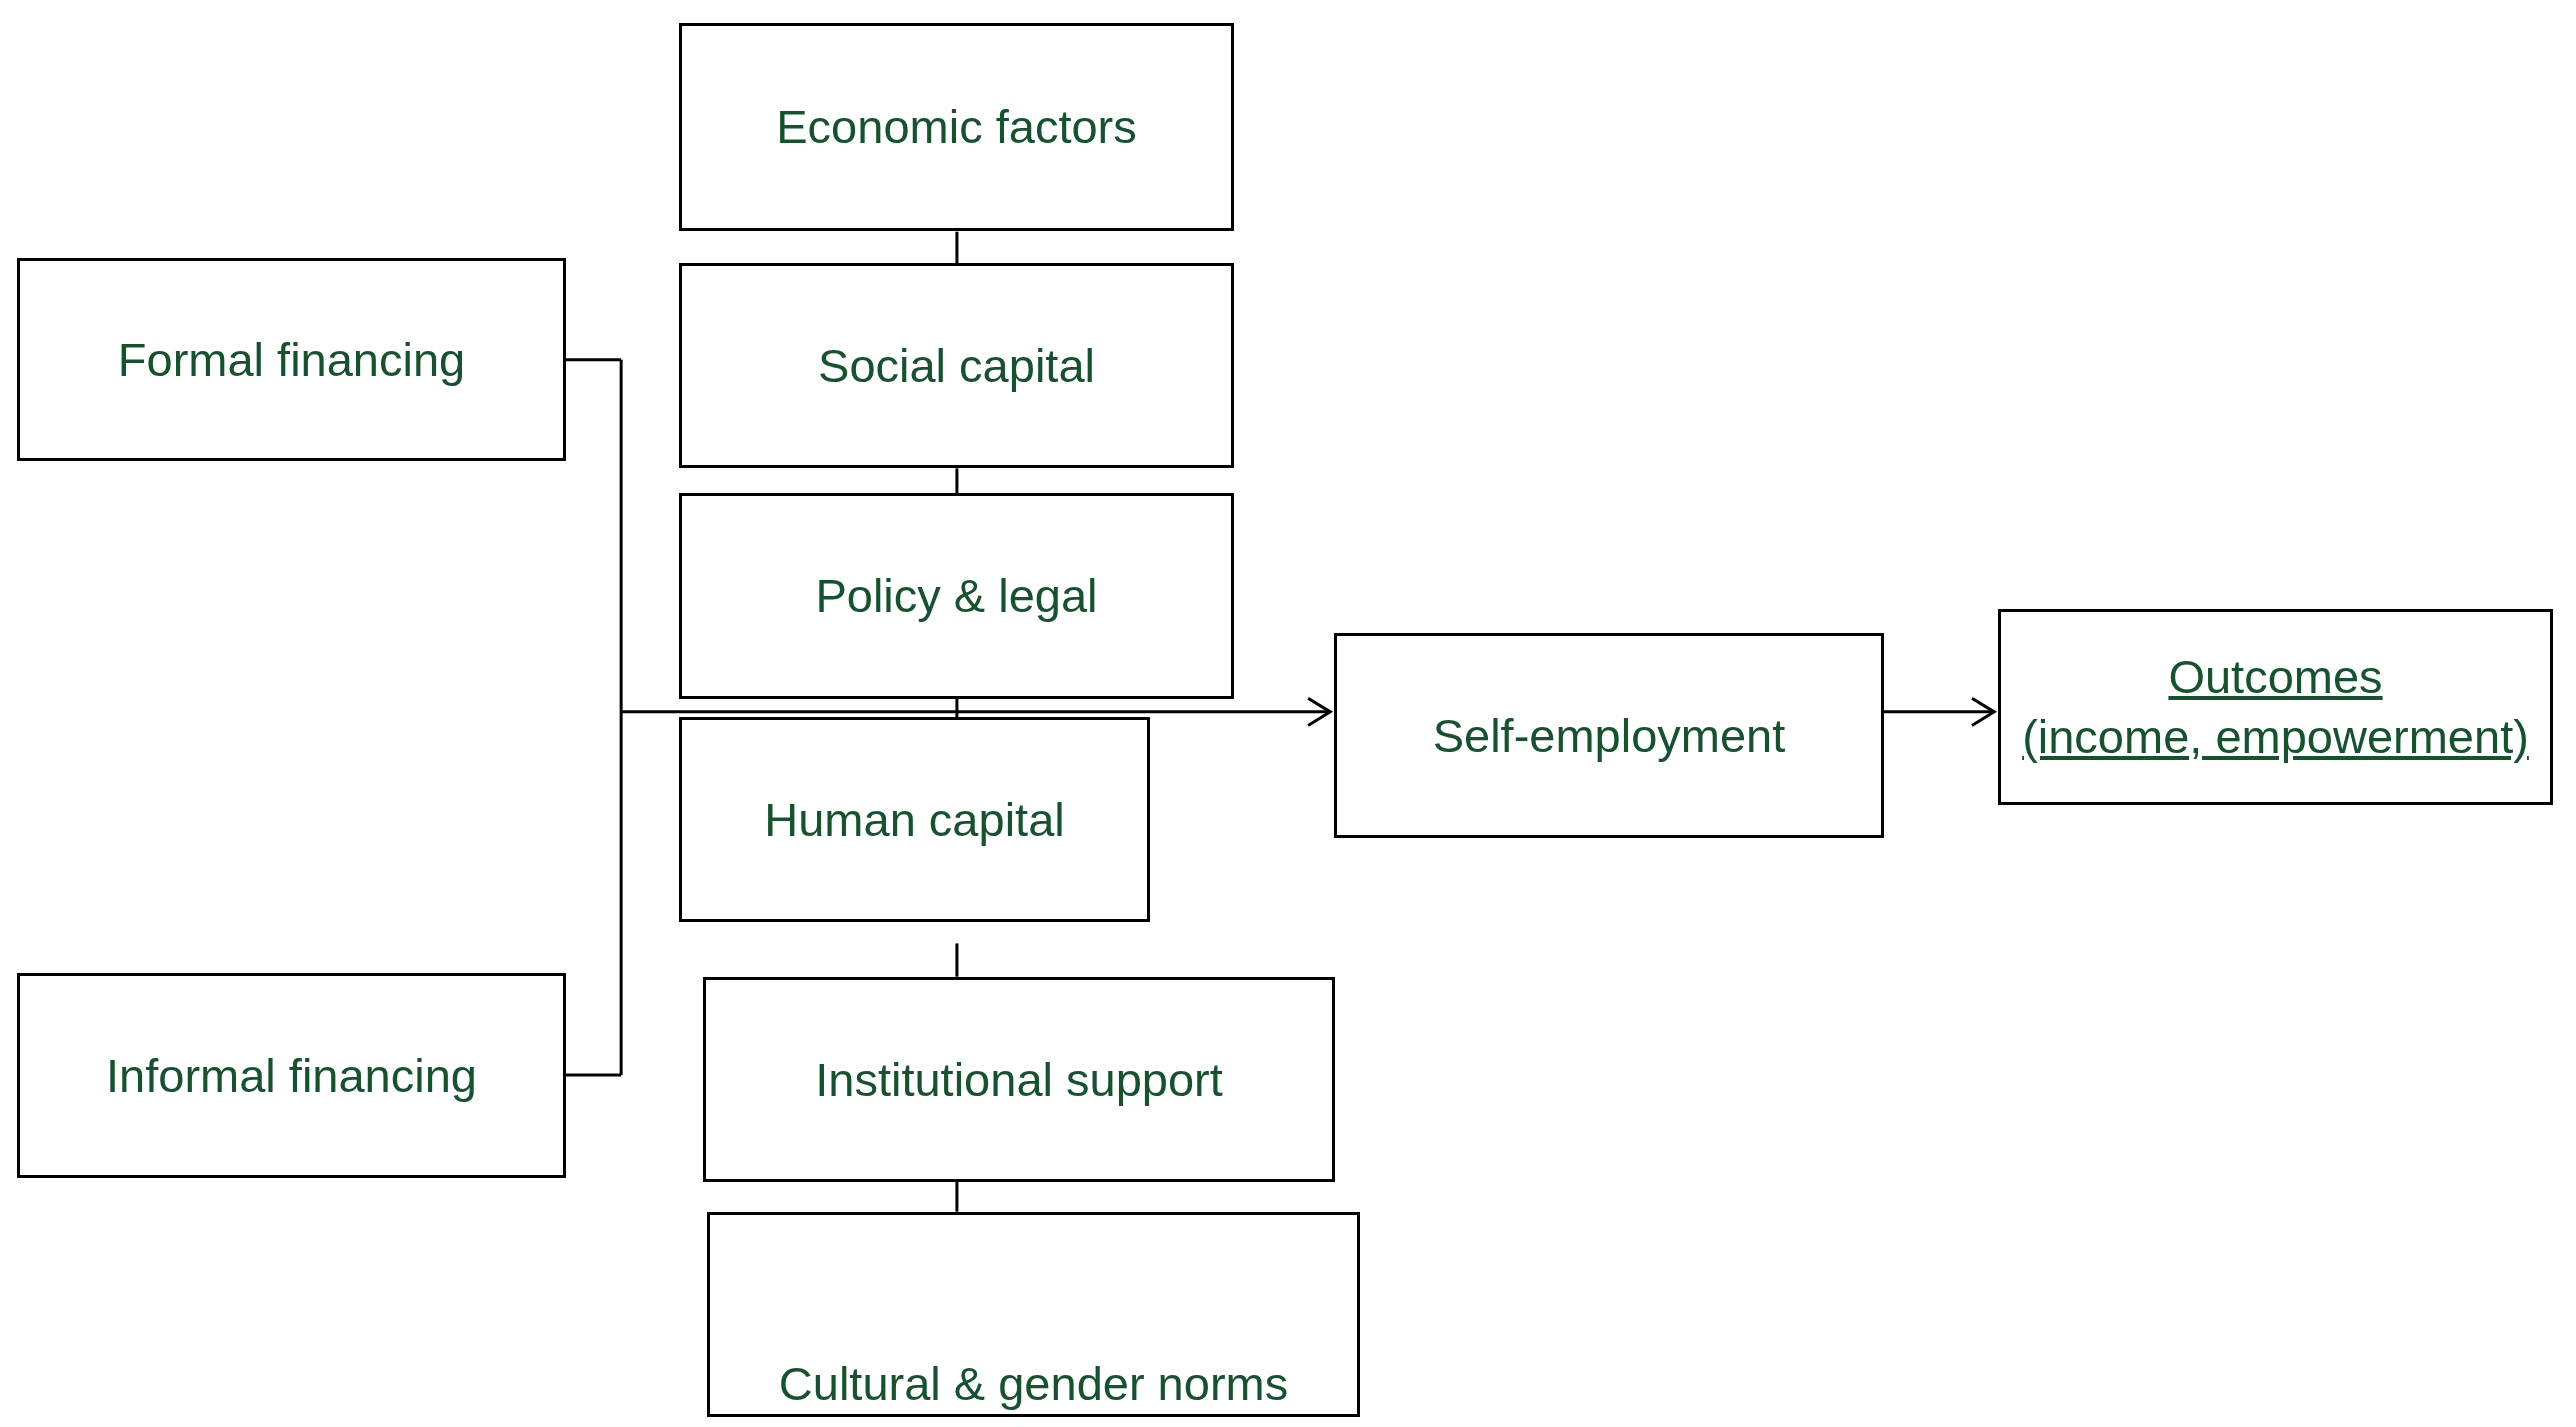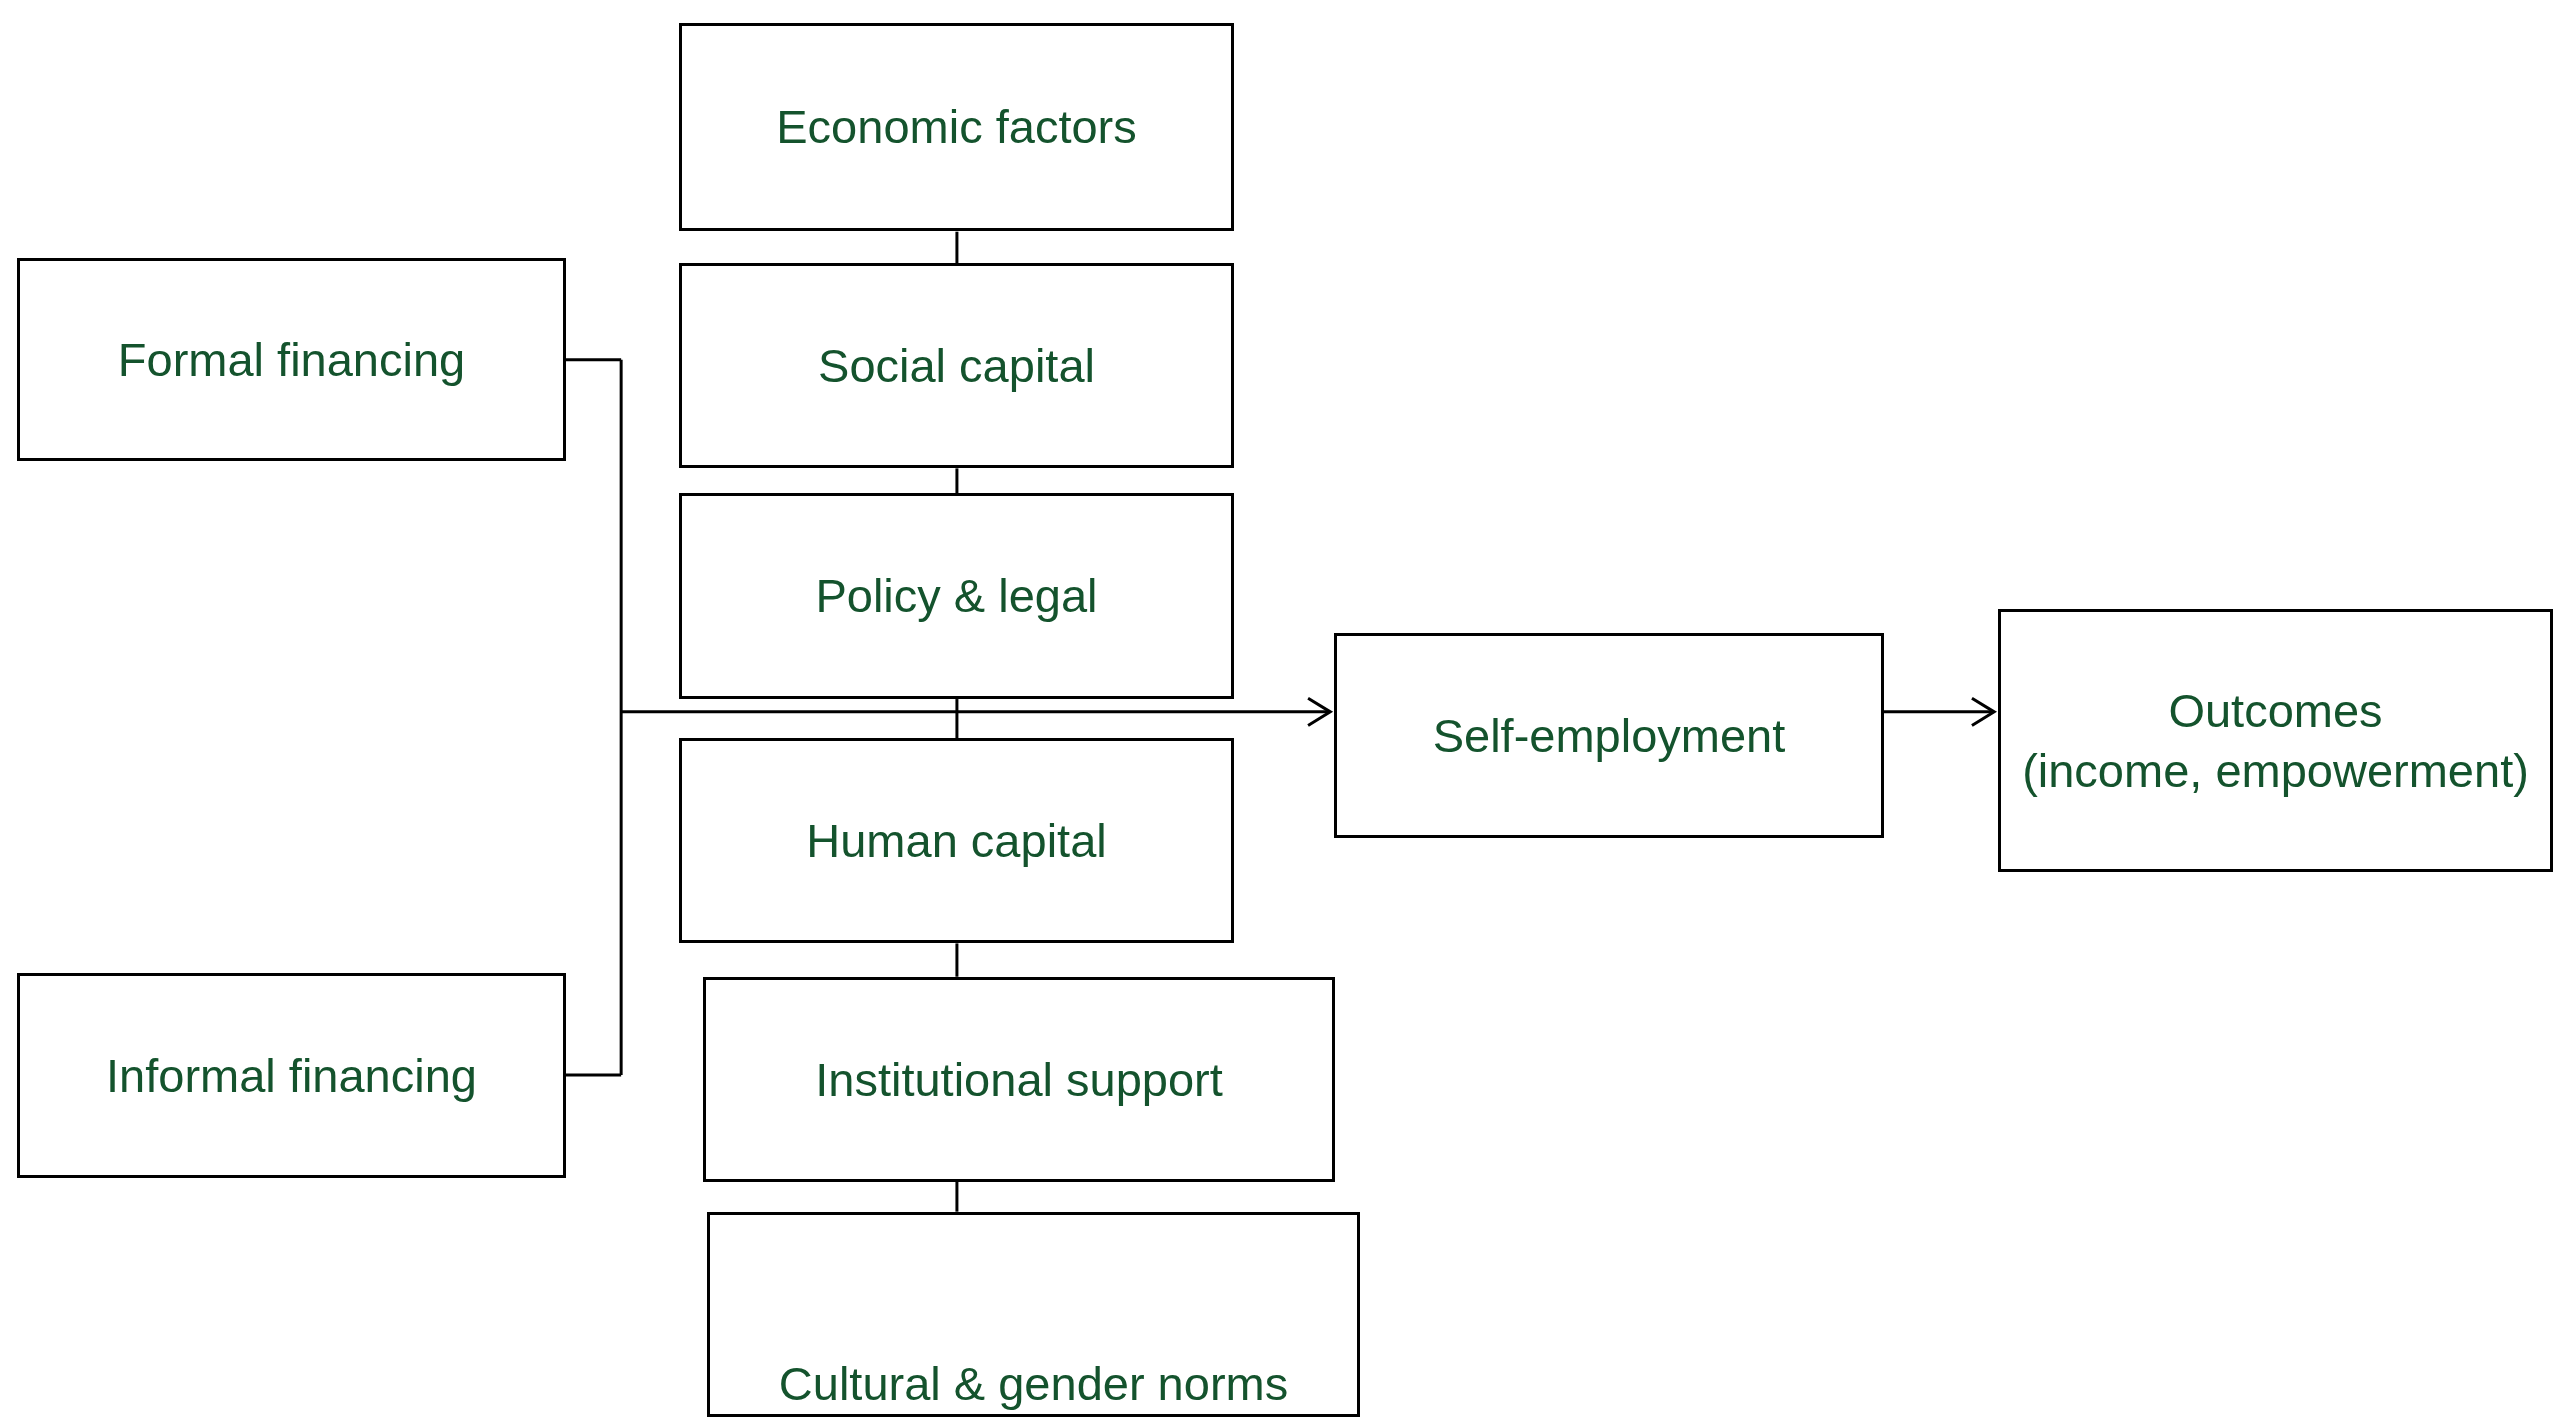--- a/index.html
+++ b/index.html
@@ -35,29 +35,29 @@
     font-size: 47px;
     line-height: 60px;
     color: #14532d;
   }
   .box .line { display: block; white-space: nowrap; }
 
   
   .b-econ     { left: 679px;  top: 23px;   width: 555px; height: 208px; }
   .b-social   { left: 679px;  top: 263px;  width: 555px; height: 205px; }
   .b-policy   { left: 679px;  top: 493px;  width: 555px; height: 206px; }
-  .b-human    { left: 679px;  top: 738px;  width: 555px; height: 205px; }
+  .b-human    { left: 679px;  top: 717px;  width: 471px; height: 205px; }
   .b-inst     { left: 679px;  top: 977px; width: 632px; height: 205px; margin-left: 24px; }
   .b-cult     { left: 707px;  top: 1212px; width: 653px; height: 205px; justify-content: flex-end; }
   
   .b-formal   { left: 17px;   top: 258px;  width: 549px; height: 203px; }
   .b-informal { left: 17px;   top: 973px; width: 549px; height: 205px; }
   
   .b-self     { left: 1334px; top: 609px;  width: 550px; height: 205px; margin-top: 24px; }
-  .b-out      { left: 1998px; top: 609px;  width: 555px; height: 263px; }
+  .b-out      { left: 1998px; top: 609px;  width: 555px; height: 196px; text-decoration: underline; }
 
   svg line, svg polyline {
     stroke: #000000;
     stroke-width: 3.5;
     fill: none;
   }
 </style>
 </head>
 <body>
 

